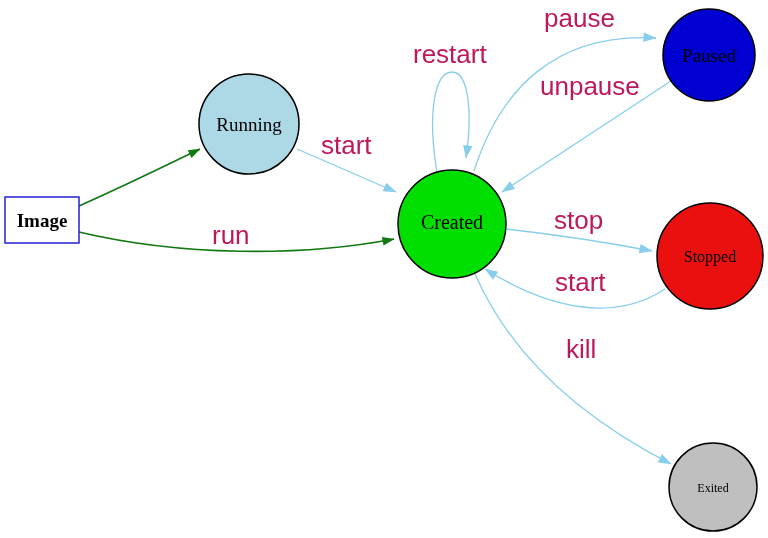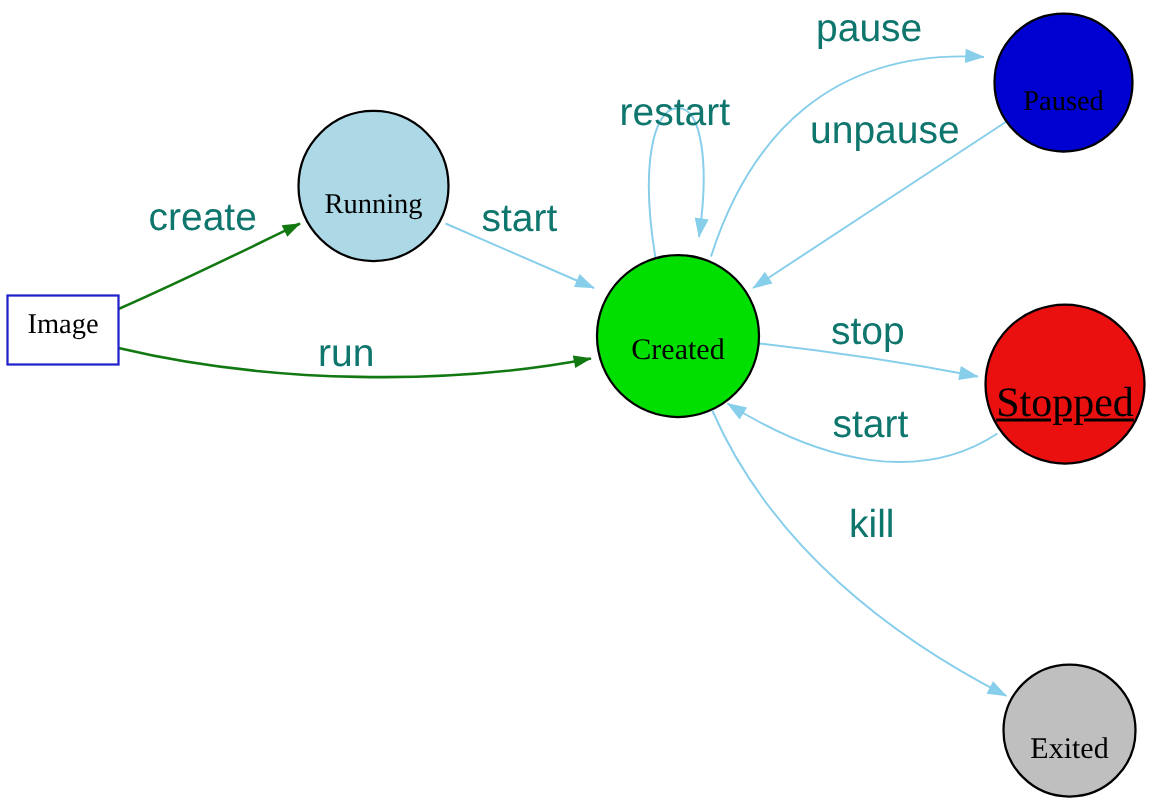--- a/index.html
+++ b/index.html
@@ -17,26 +17,25 @@
   .edge.green { stroke: #127812; stroke-width: 1.7px; }
   .node-circle { stroke: #000000; stroke-width: 1.5px; }
   .node-rect   { fill: #ffffff; stroke: #2222CC; stroke-width: 1.5px; }
   .node-label {
     position: absolute;
     transform: translate(-50%, -50%);
     font-family: "Liberation Serif", serif;
     font-size: 19px;
     color: #000000;
     white-space: nowrap;
-    margin-top: 12px;
   }
   .edge-label {
     position: absolute;
     font-size: 26px;
-    color: #0f766e;
+    color: #be185d;
     white-space: nowrap;
     line-height: 1.1;
   }
 </style>
 </head>
 <body>
 
 <div class="page">
 
   <svg class="diagram-svg" width="768" height="538" viewBox="0 0 768 538">
@@ -60,30 +59,29 @@
     <path class="edge blue" d="M 475 274 C 515 365 595 425 671 464" marker-end="url(#arrow-blue)"></path>
 
     <rect class="node-rect" x="5" y="197" width="74" height="46" stroke="#2222CC"></rect>
     <circle class="node-circle" cx="249" cy="124" r="50" fill="#ADD8E6"></circle>
     <circle class="node-circle" cx="452" cy="224" r="54" fill="#00DF00"></circle>
     <circle class="node-circle" cx="709" cy="55" r="46" fill="#0000D0"></circle>
     <circle class="node-circle" cx="710" cy="256" r="53" fill="#EA1010"></circle>
     <circle class="node-circle" cx="713" cy="487" r="44" fill="#BFBFBF"></circle>
   </svg>
 
-  <div class="node-label" style="left:42px; top:205px;">Image</div>
+  <div class="node-label" style="left:42px; top:221px;font-weight:bold;">Image</div>
   <div class="node-label" style="left:249px; top:125px;">Running</div>
   <div class="node-label" style="left:452px; top:222px; font-size:20px;">Created</div>
   <div class="node-label" style="left:709px; top:56px;">Paused</div>
-  <div class="node-label" style="left:710px; top:257px; font-size:28px;text-decoration:underline;">Stopped</div>
-  <div class="node-label" style="left:713px; top:488px; font-size:20px;">Exited</div>
+  <div class="node-label" style="left:710px; top:257px; font-size:16px;">Stopped</div>
+  <div class="node-label" style="left:713px; top:488px; font-size:12px;">Exited</div>
 
-  <div class="edge-label" style="left:99px;  top:130px;">create</div>
   <div class="edge-label" style="left:212px; top:221px;">run</div>
   <div class="edge-label" style="left:321px; top:131px;">start</div>
-  <div class="edge-label" style="left:413px; top:40px;margin-top:20px;">restart</div>
+  <div class="edge-label" style="left:413px; top:40px;">restart</div>
   <div class="edge-label" style="left:544px; top:4px;">pause</div>
   <div class="edge-label" style="left:540px; top:72px;">unpause</div>
   <div class="edge-label" style="left:554px; top:206px;">stop</div>
   <div class="edge-label" style="left:555px; top:268px;">start</div>
   <div class="edge-label" style="left:566px; top:335px;">kill</div>
 
 </div>
 
 </body></html>

